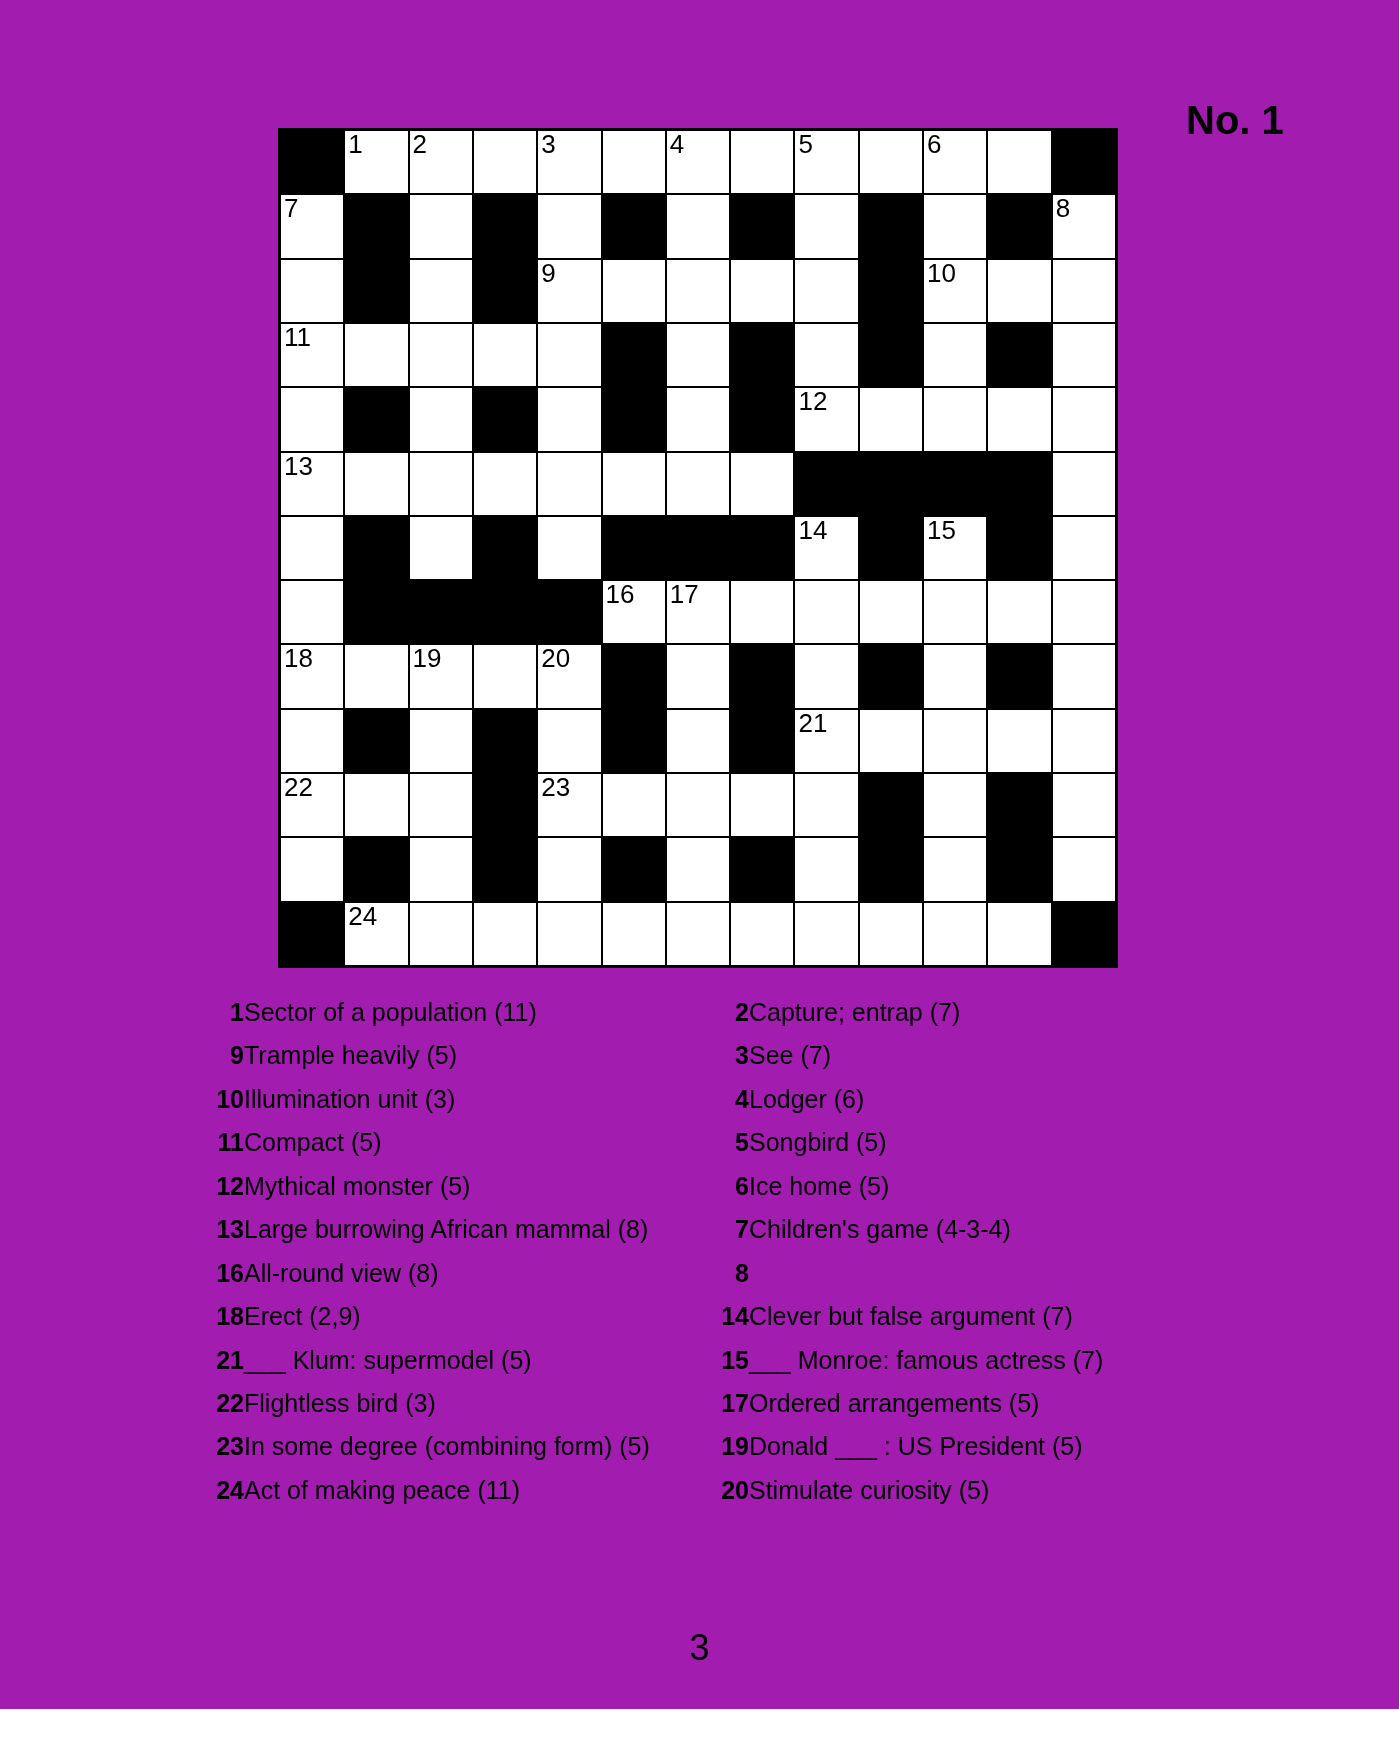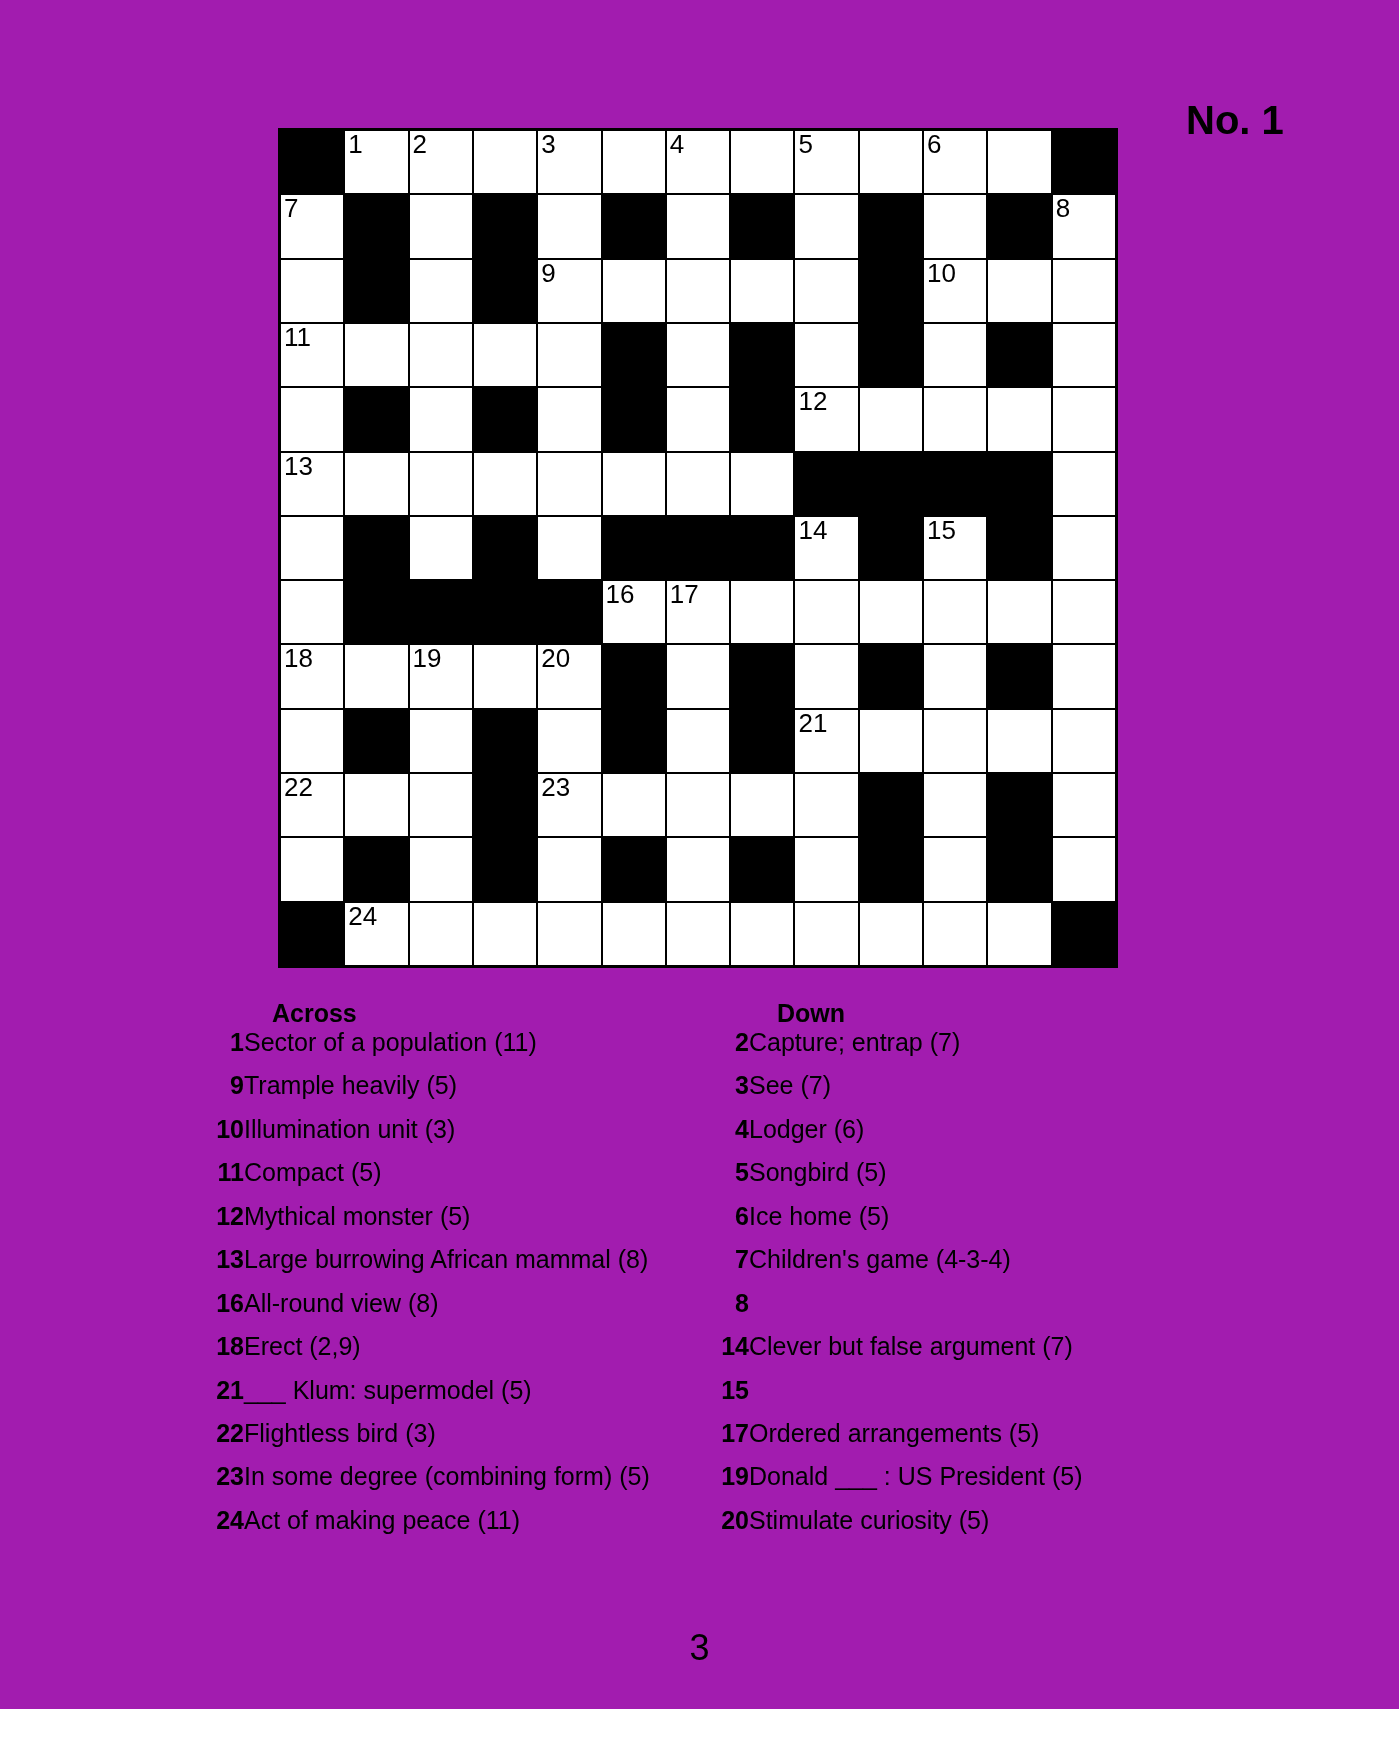--- a/index.html
+++ b/index.html
@@ -299,21 +299,20 @@
       <div class="cell"></div>
       <div class="cell"></div>
       <div class="cell"></div>
       <div class="cell"></div>
       <div class="cell"></div>
       <div class="cell"></div>
       <div class="cell black"></div>
     </div>
 
   <div class="clue-col across">
-    <div class="clue-header">Across</div>
     <div id="across-list">
         <div class="clue-row">
           <span class="clue-num">1</span>
           <span class="clue-text">Sector of a population (11)</span>
         </div>
         <div class="clue-row">
           <span class="clue-num">9</span>
           <span class="clue-text">Trample heavily (5)</span>
         </div>
         <div class="clue-row">
@@ -353,21 +352,20 @@
           <span class="clue-text">In some degree (combining form) (5)</span>
         </div>
         <div class="clue-row">
           <span class="clue-num">24</span>
           <span class="clue-text">Act of making peace (11)</span>
         </div>
       </div>
   </div>
 
   <div class="clue-col down">
-    <div class="clue-header">Down</div>
     <div id="down-list">
         <div class="clue-row">
           <span class="clue-num">2</span>
           <span class="clue-text">Capture; entrap (7)</span>
         </div>
         <div class="clue-row">
           <span class="clue-num">3</span>
           <span class="clue-text">See (7)</span>
         </div>
         <div class="clue-row">
@@ -388,20 +386,21 @@
         </div>
         <div class="clue-row">
           <span class="clue-num">8</span>
         </div>
         <div class="clue-row">
           <span class="clue-num">14</span>
           <span class="clue-text">Clever but false argument (7)</span>
         </div>
         <div class="clue-row">
           <span class="clue-num">15</span>
+          <span class="clue-text">___ Monroe: famous actress (7)</span>
         </div>
         <div class="clue-row">
           <span class="clue-num">17</span>
           <span class="clue-text">Ordered arrangements (5)</span>
         </div>
         <div class="clue-row">
           <span class="clue-num">19</span>
           <span class="clue-text">Donald ___ : US President (5)</span>
         </div>
         <div class="clue-row">

